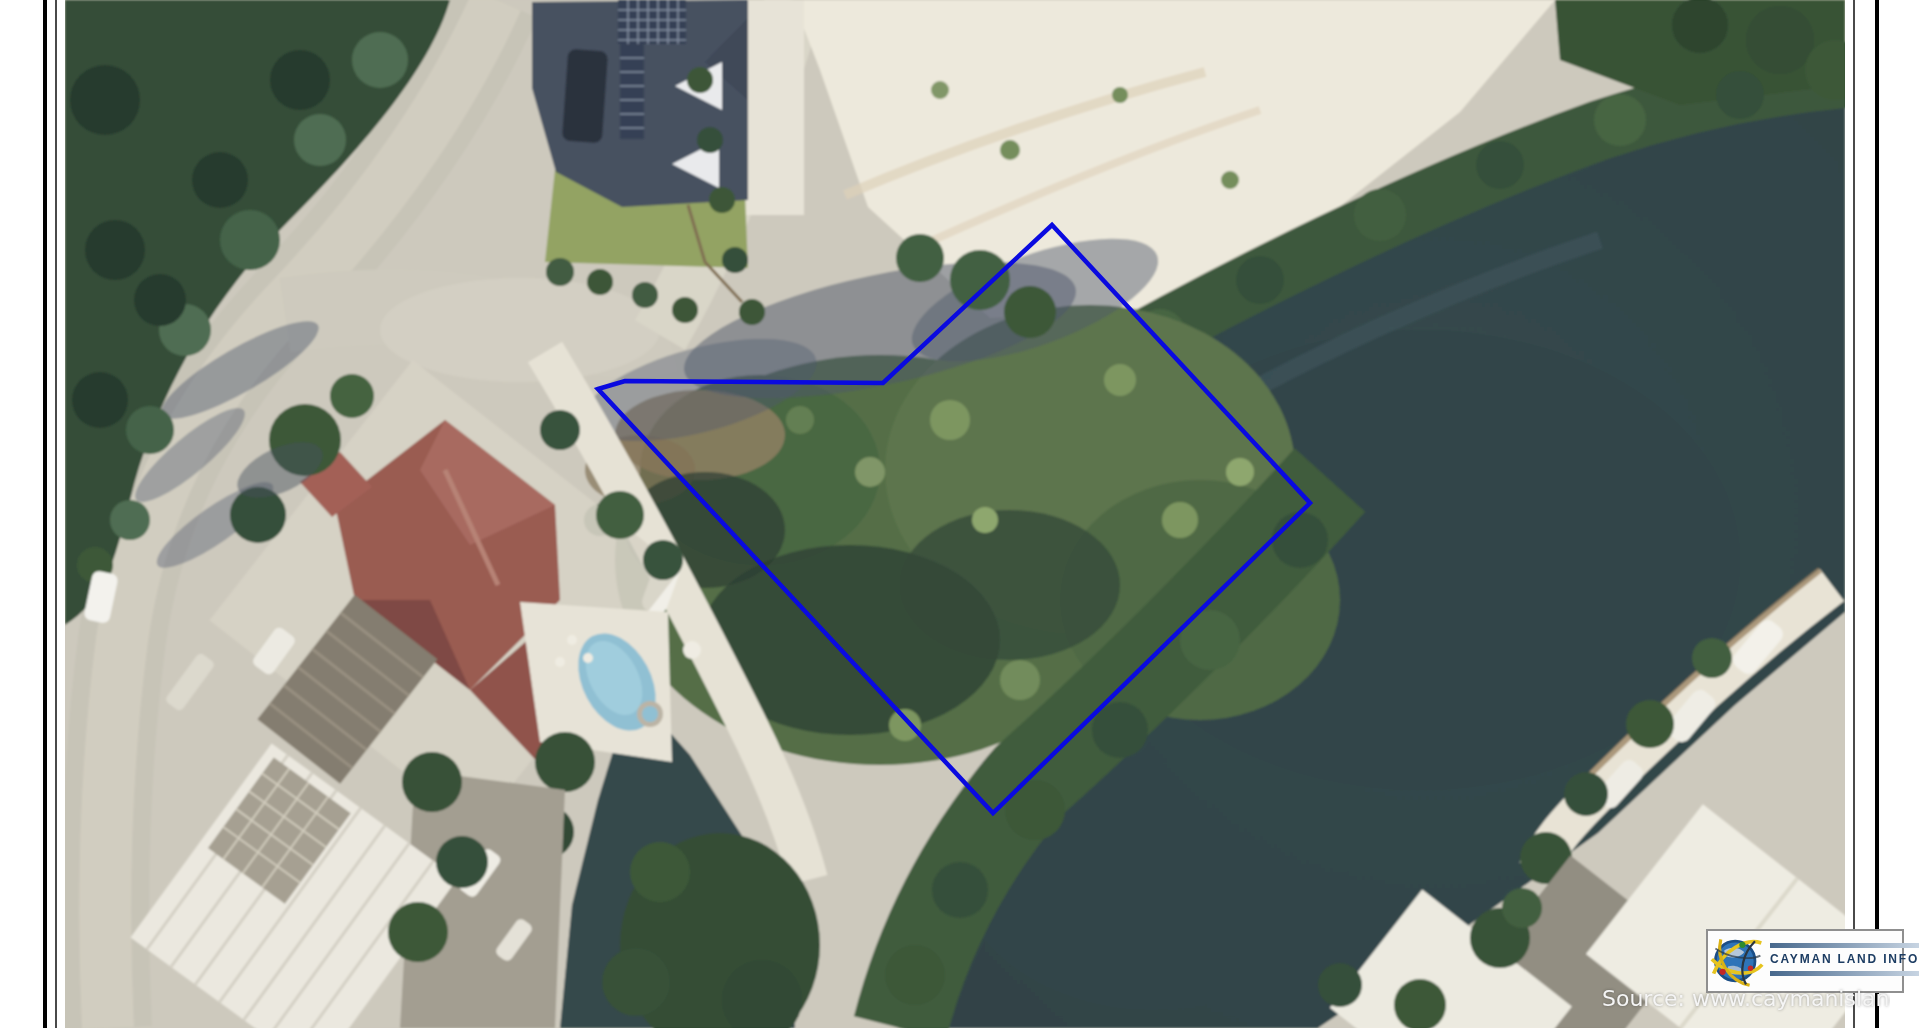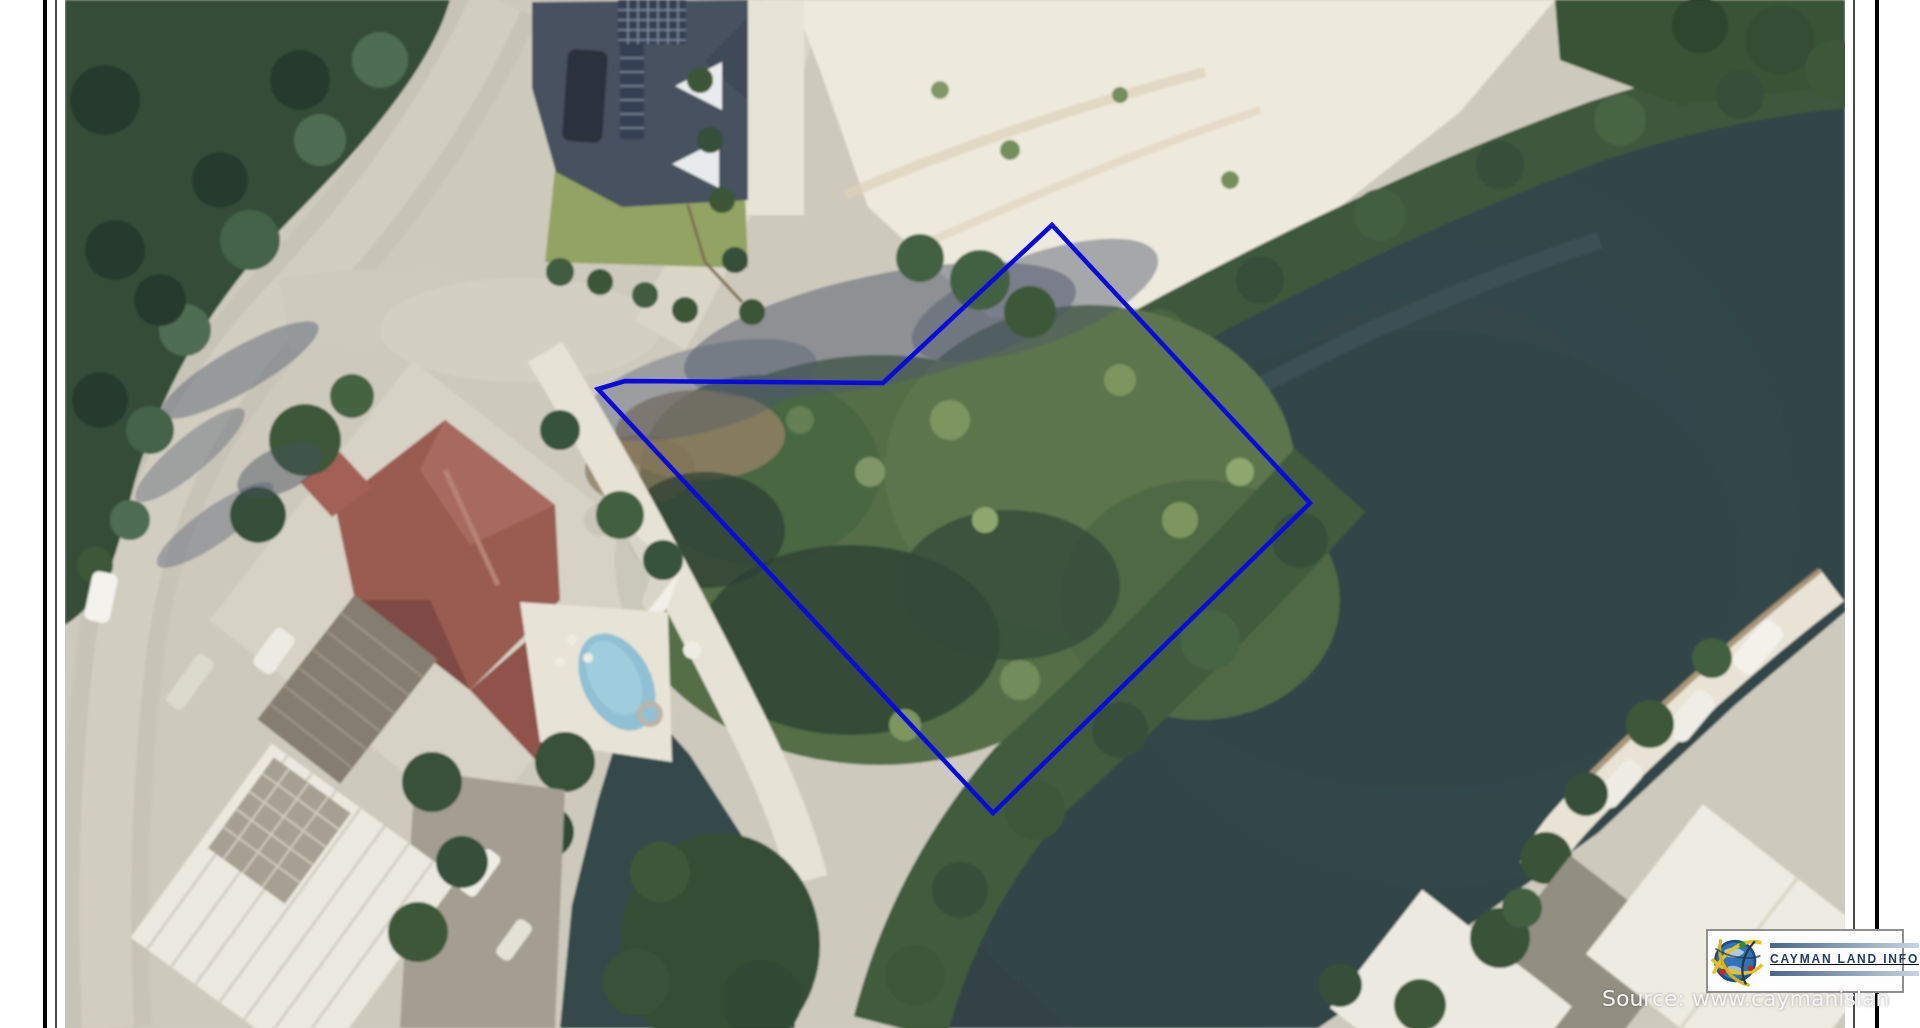--- a/index.html
+++ b/index.html
@@ -7,21 +7,21 @@
        font-family:"Liberation Sans", sans-serif;}
   .frame-line{position:absolute;top:0;height:1028px;}
   #outer-left  {left:43px;width:4px;background:#000;}
   #inner-left  {left:55px;width:2px;background:#4a4a4a;}
   #inner-right {left:1853px;width:2px;background:#4a4a4a;}
   #outer-right {left:1875px;width:4px;background:#000;}
   #map-area{position:absolute;left:65px;top:0;width:1780px;height:1028px;overflow:hidden;background:#ccc8bb;}
   #logo-box{position:absolute;left:1706px;top:929px;width:198px;height:64px;background:#fdfdfd;
             border:2px solid #8f8f8f;box-sizing:border-box;display:flex;align-items:center;}
   #logo-box .globe{margin-left:2px;flex:0 0 auto;}
-  .logo-text-wrap{flex:1;margin:0 7px 4px 6px;text-decoration:underline;}
+  .logo-text-wrap{flex:1;margin:0 7px 4px 6px;}
   .logo-bar{height:5px;background:linear-gradient(to right,#47688c,#c7d4e2);}
   .logo-text{color:#1d3d63;font-weight:bold;font-size:12px;letter-spacing:1.8px;
              text-align:center;padding:4px 0 5px 0;white-space:nowrap;}
   #source-wrap{position:absolute;left:1602px;top:986px;width:288px;height:30px;overflow:hidden;}
   #source-text{color:#f5f5f5;font-family:"DejaVu Sans", sans-serif;font-size:22px;
                white-space:nowrap;text-shadow:0 0 3px rgba(40,40,40,.45);}
 </style>
 </head>
 <body>
 

